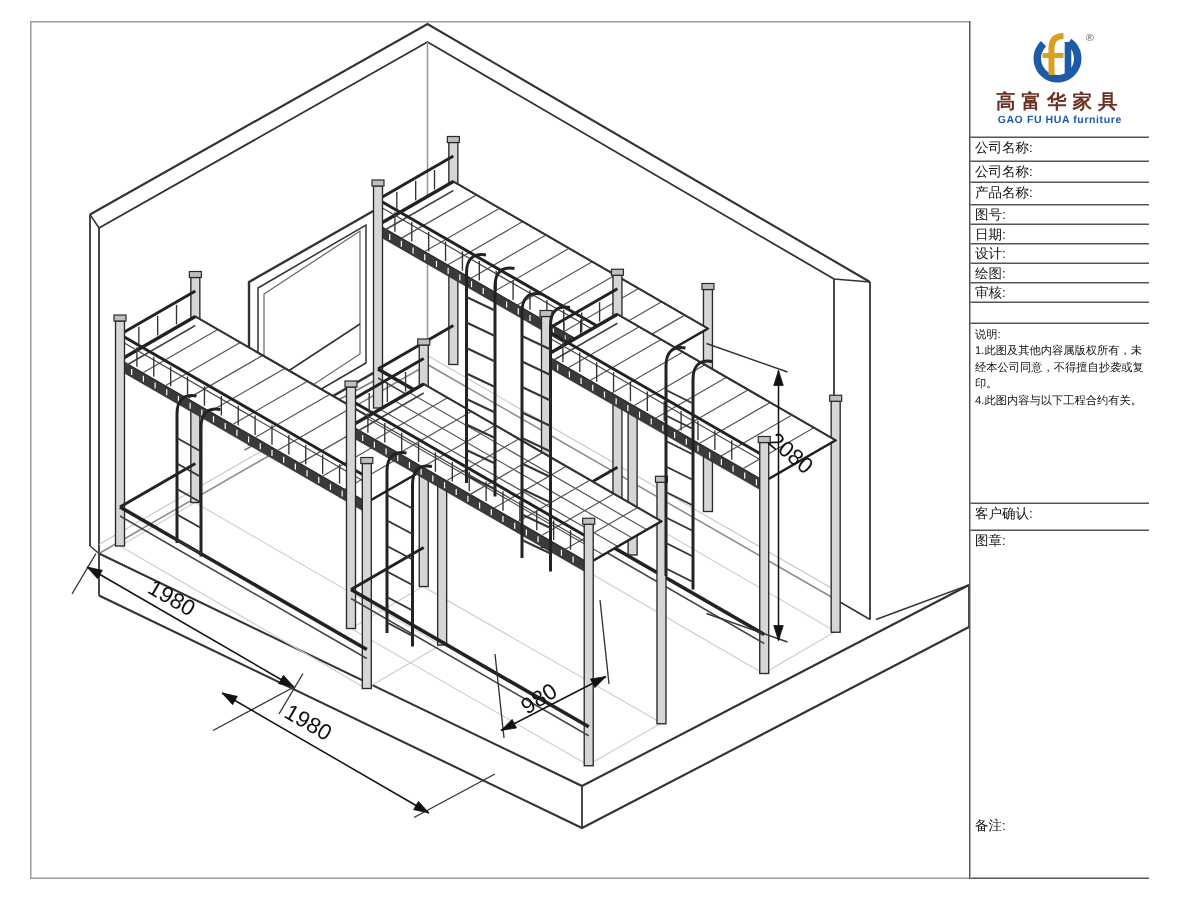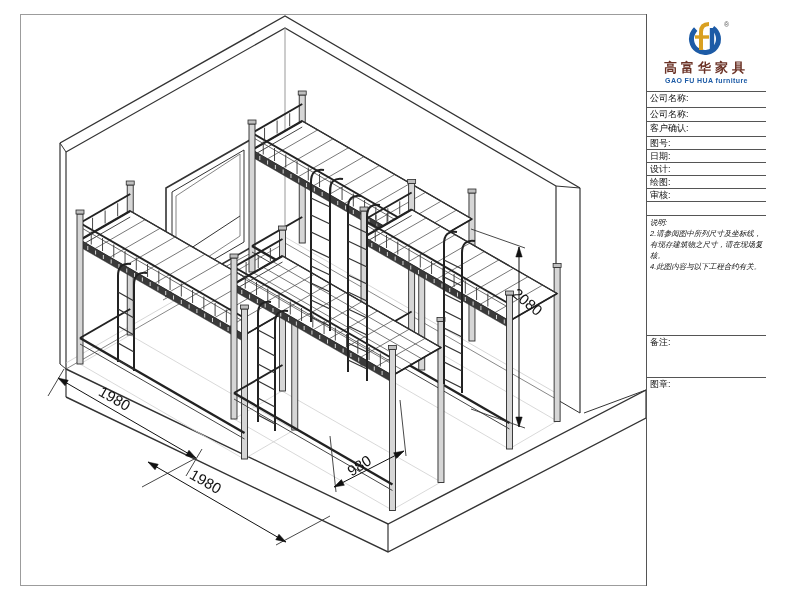--- a/index.html
+++ b/index.html
@@ -12,21 +12,21 @@
   #scene{position:absolute;left:20px;top:14px;width:626px;height:571px;}
   .titleblock{position:absolute;left:646px;top:14px;width:120px;height:572px;
     border-left:1px solid #555;box-sizing:border-box;background:#fff;display:flex;flex-direction:column;}
   .tb-row{border-bottom:1px solid #555;box-sizing:border-box;padding:1px 3px;
     font-size:9px;color:#111;line-height:1.3;overflow:hidden;flex:0 0 auto;}
   .tb-row .tb-value{padding-left:13px;white-space:nowrap;}
   .logo-box{height:78px;display:flex;flex-direction:column;align-items:center;justify-content:center;padding:2px 0 3px 0;}
   .logo-cn{font-size:13px;font-weight:bold;color:#6b3226;letter-spacing:4px;margin-top:1px;white-space:nowrap;}
   .logo-en{font-size:7px;font-weight:bold;color:#1d5ba6;letter-spacing:0.4px;white-space:nowrap;}
   .notes-box{font-size:7.5px;line-height:1.45;color:#111;padding:2px 3px;}
-  .notes-box div{margin:0;font-style:italic;}
+  .notes-box div{margin:0;}
   .h29{height:29px}.h37{height:37px}.h28{height:28px}.h16{height:16px}.h14{height:14px}
   .h15{height:15px}.h13{height:13px}.h18{height:18px}.h42{height:42px}
   .h120{height:120px}.h78{height:78px}
   .stamp{flex:1 1 auto;border-bottom:none;}
 </style>
 </head>
 <body>
 
 <div class="sheet"></div>
 
@@ -440,27 +440,28 @@
       <path d="M 25 5 Q 17 5 17 13 L 17 31" fill="none" stroke="#d9a021" stroke-width="4"></path>
       <path d="M 11 18 L 25 18" fill="none" stroke="#d9a021" stroke-width="3.4"></path>
       <path d="M 28 9 L 28 33" fill="none" stroke="#1d5ba6" stroke-width="4.4"></path>
       <text x="40" y="8" font-size="7" fill="#555">®</text>
     </svg>
     <div class="logo-cn">高富华家具</div>
     <div class="logo-en">GAO FU HUA furniture</div>
   </div>
   <div class="tb-row h16"><span>公司名称:</span></div>
   <div class="tb-row h14"><span>公司名称:</span></div>
-  <div class="tb-row h15"><span>客户确认:</span></div>
+  <div class="tb-row h15"><span>产品名称:</span></div>
   <div class="tb-row h13"><span>图号:</span></div>
   <div class="tb-row h13"><span>日期:</span></div>
   <div class="tb-row h13"><span>设计:</span></div>
   <div class="tb-row h13"><span>绘图:</span></div>
   <div class="tb-row h13"><span>审核:</span></div>
   <div class="tb-row h14"></div>
   <div class="tb-row notes-box h120">
     <div>说明:</div>
-    <div>2.请参阅图中所列尺寸及坐标线，有现存建筑物之尺寸，请在现场复核。</div>
+    <div>1.此图及其他内容属版权所有，未经本公司同意，不得擅自抄袭或复印。</div>
     <div>4.此图内容与以下工程合约有关。</div>
   </div>
+  <div class="tb-row h18"><span>客户确认:</span></div>
+  <div class="tb-row stamp"><span>图章:</span></div>
   <div class="tb-row h42"><span>备注:</span></div>
-  <div class="tb-row stamp"><span>图章:</span></div>
 </div>
 
 </body></html>

